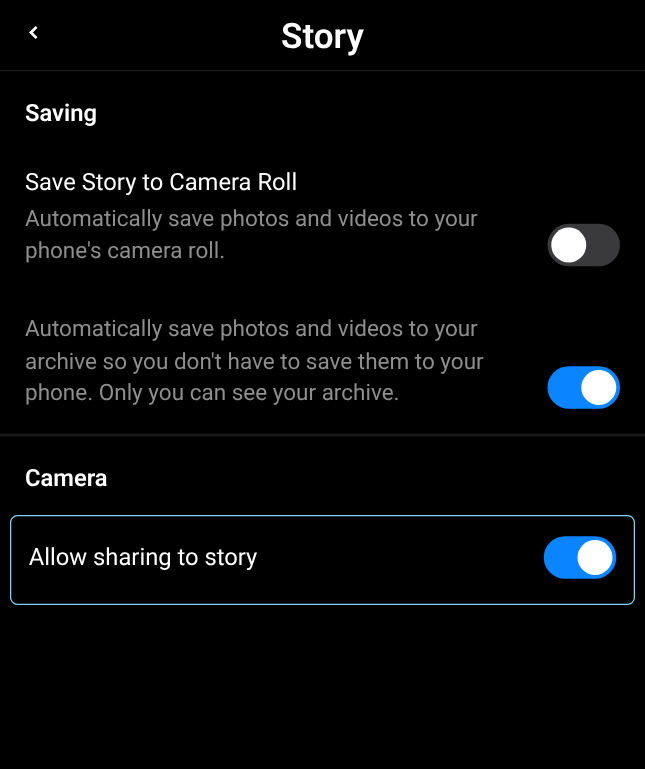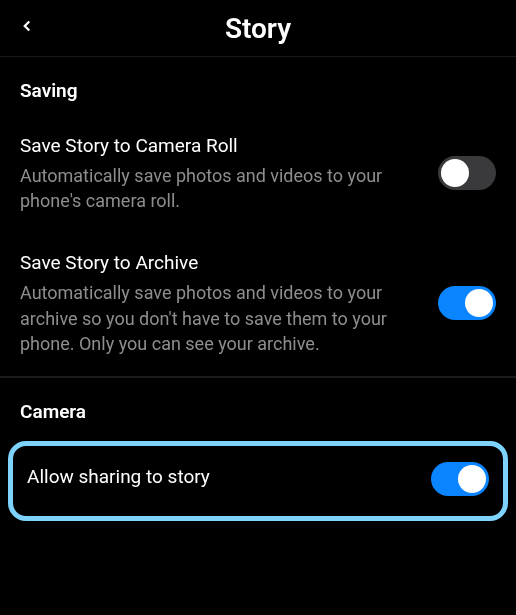--- a/index.html
+++ b/index.html
@@ -47,21 +47,21 @@
       font-size: 19px;
       font-weight: 600;
       border-top: 1px solid #1a1a1a;
     }
     .section-header:first-of-type {
       border-top: none;
     }
     .setting-row {
       padding: 18px 20px 20px 20px;
       display: flex;
-      align-items: center;
+      align-items: flex-end;
       justify-content: space-between;
       gap: 16px;
     }
     .setting-text {
       flex: 1;
     }
     .setting-title {
       font-size: 19px;
       font-weight: 400;
       color: #ffffff;
@@ -96,22 +96,22 @@
       top: 3px;
       transition: left 0.2s;
     }
     .toggle-off .toggle-knob {
       left: 3px;
     }
     .toggle-on .toggle-knob {
       left: 27px;
     }
     .highlight-box {
-      border: 5px solid #7dd3fc;
-      border-radius: 18px;
+      border: 1px solid #7dd3fc;
+      border-radius: 6px;
       margin: 4px 8px 0 8px;
     }
     .highlight-box .setting-row {
       padding: 18px 14px 20px 14px;
     }
     .divider {
       height: 1px;
       background: #1a1a1a;
     }
   </style>
@@ -134,21 +134,20 @@
     <div class="setting-title">Save Story to Camera Roll</div>
     <div class="setting-description">Automatically save photos and videos to your phone's camera roll.</div>
   </div>
   <div class="toggle toggle-off">
     <div class="toggle-knob"></div>
   </div>
 </div>
 
 <div class="setting-row">
   <div class="setting-text">
-    <div class="setting-title">Save Story to Archive</div>
     <div class="setting-description">Automatically save photos and videos to your archive so you don't have to save them to your phone. Only you can see your archive.</div>
   </div>
   <div class="toggle toggle-on">
     <div class="toggle-knob"></div>
   </div>
 </div>
 
 <div class="divider"></div>
 
 <div class="section-header">Camera</div>

